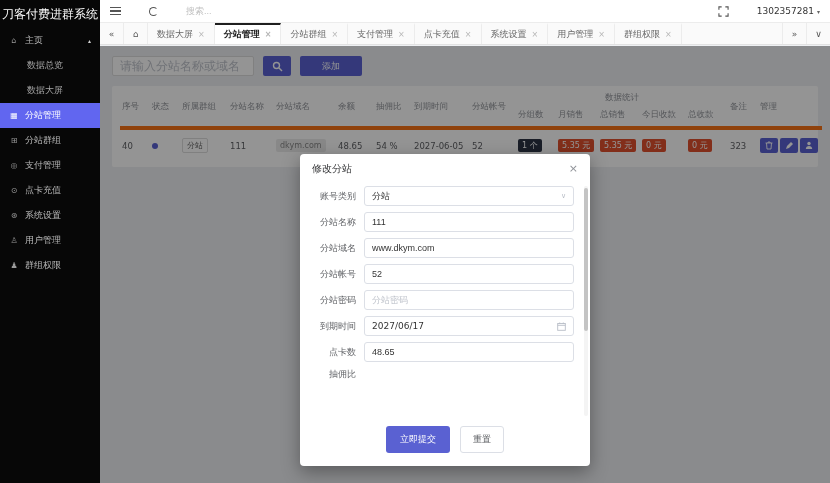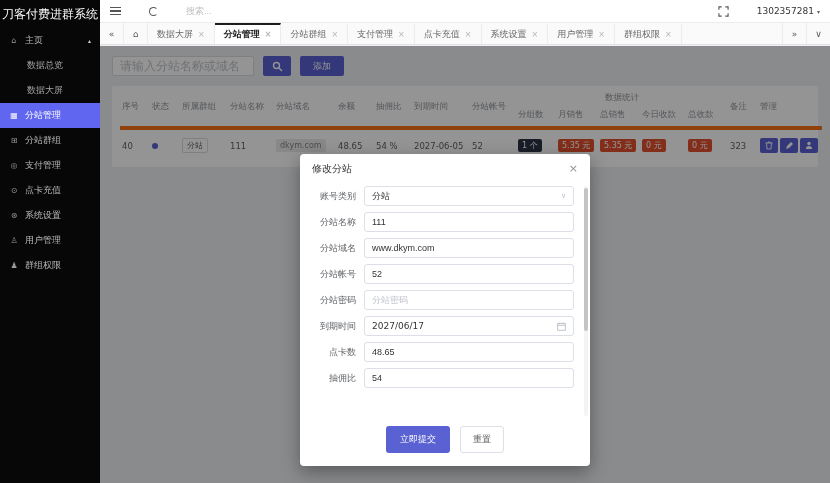--- a/index.html
+++ b/index.html
@@ -41,21 +41,21 @@
   .tab-right { margin-left:auto; display:flex; }
   .tab-right .tabtool { border-right:none; border-left:1px solid #ececec; }
   
   .content { flex:1; position:relative; background:#eef0f3; overflow:hidden; }
   .content-inner { padding:11px 12px; }
   .toolbar { display:flex; gap:9px; }
   .toolbar input { width:142px; height:20px; border:1px solid #dcdcdc; border-radius:2px; padding:0 7px; font-size:12px; background:#fff; color:#333; outline:none; }
   .toolbar input::placeholder { color:#c0c4cc; }
   .btn { border:none; cursor:pointer; border-radius:2px; display:flex; align-items:center; justify-content:center; }
   .btn-search { width:28px; height:20px; background:var(--accent,#5a61d2); }
-  .btn-add { height:20px; padding:0 13px; background:var(--accent,#5a61d2); color:#fff; font-size:9px; }
+  .btn-add { height:20px; padding:0 22px; background:var(--accent,#5a61d2); color:#fff; font-size:9px; }
   .table-card { margin-top:10px; background:#fff; border-radius:2px; padding:2px 8px 6px; }
   table { width:100%; border-collapse:collapse; table-layout:fixed; font-size:8.5px; color:#606266; }
   th { color:#909399; font-weight:normal; padding:5px 2px; text-align:left; vertical-align:middle; white-space:nowrap; }
   th.grp { text-align:center; padding:4px 0 0; }
   td { padding:8px 2px; border-top:4px solid #f97316; white-space:nowrap; vertical-align:middle; }
   .dot { width:6px; height:6px; border-radius:50%; background:var(--accent,#5a61d2); display:inline-block; }
   .tag { display:inline-block; padding:1px 4px; border-radius:2px; font-size:8px; line-height:11px; }
   .tag-plain { border:1px solid #dcdcdc; color:#666; background:#fff; }
   .tag-grey { background:#ebebeb; color:#888; }
   .tag-dark { background:var(--dark-tag,#2b3244); color:#fff; }
@@ -345,23 +345,20 @@
       </span>
     </div>
     <div class="frow">
       <span class="flabel">点卡数</span>
       <span class="fctl">
           <input value="48.65" style="">
         </span>
     </div>
     <div class="frow">
       <span class="flabel">抽佣比</span>
-      <span class="fctl">
-          <input value="54" style="">
-        </span>
     </div>
 
     <span class="modal-scroll">
         <span class="thumb"></span>
       </span>
   </div>
 
   <div class="modal-footer">
     <button class="btn-submit">立即提交</button>
     <button class="btn-reset">重置</button>

